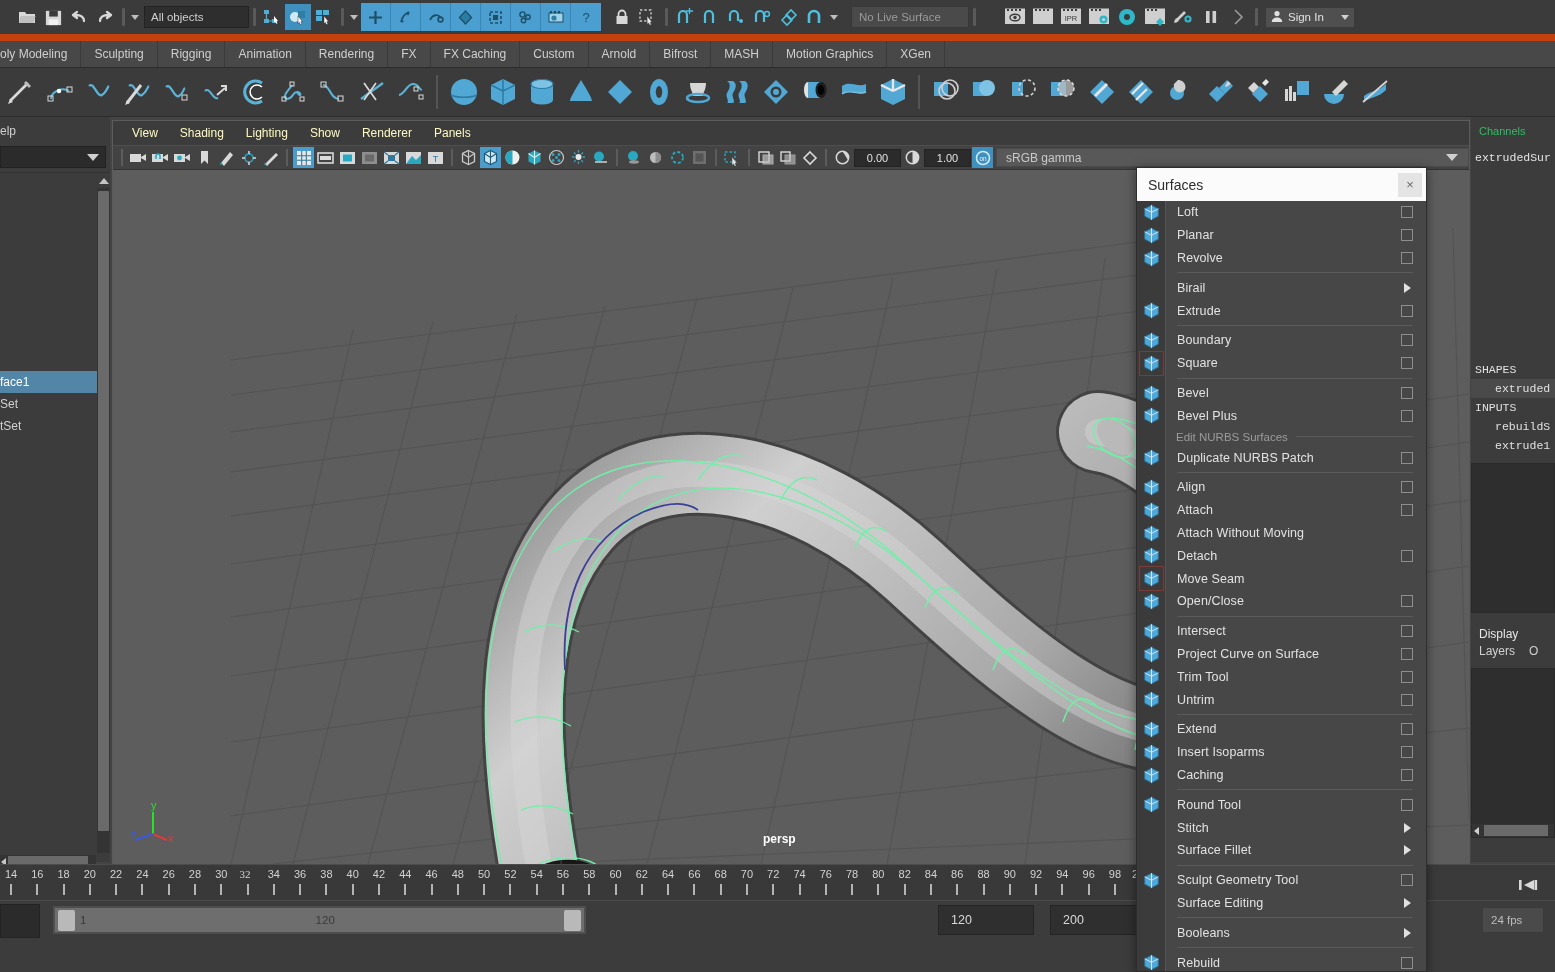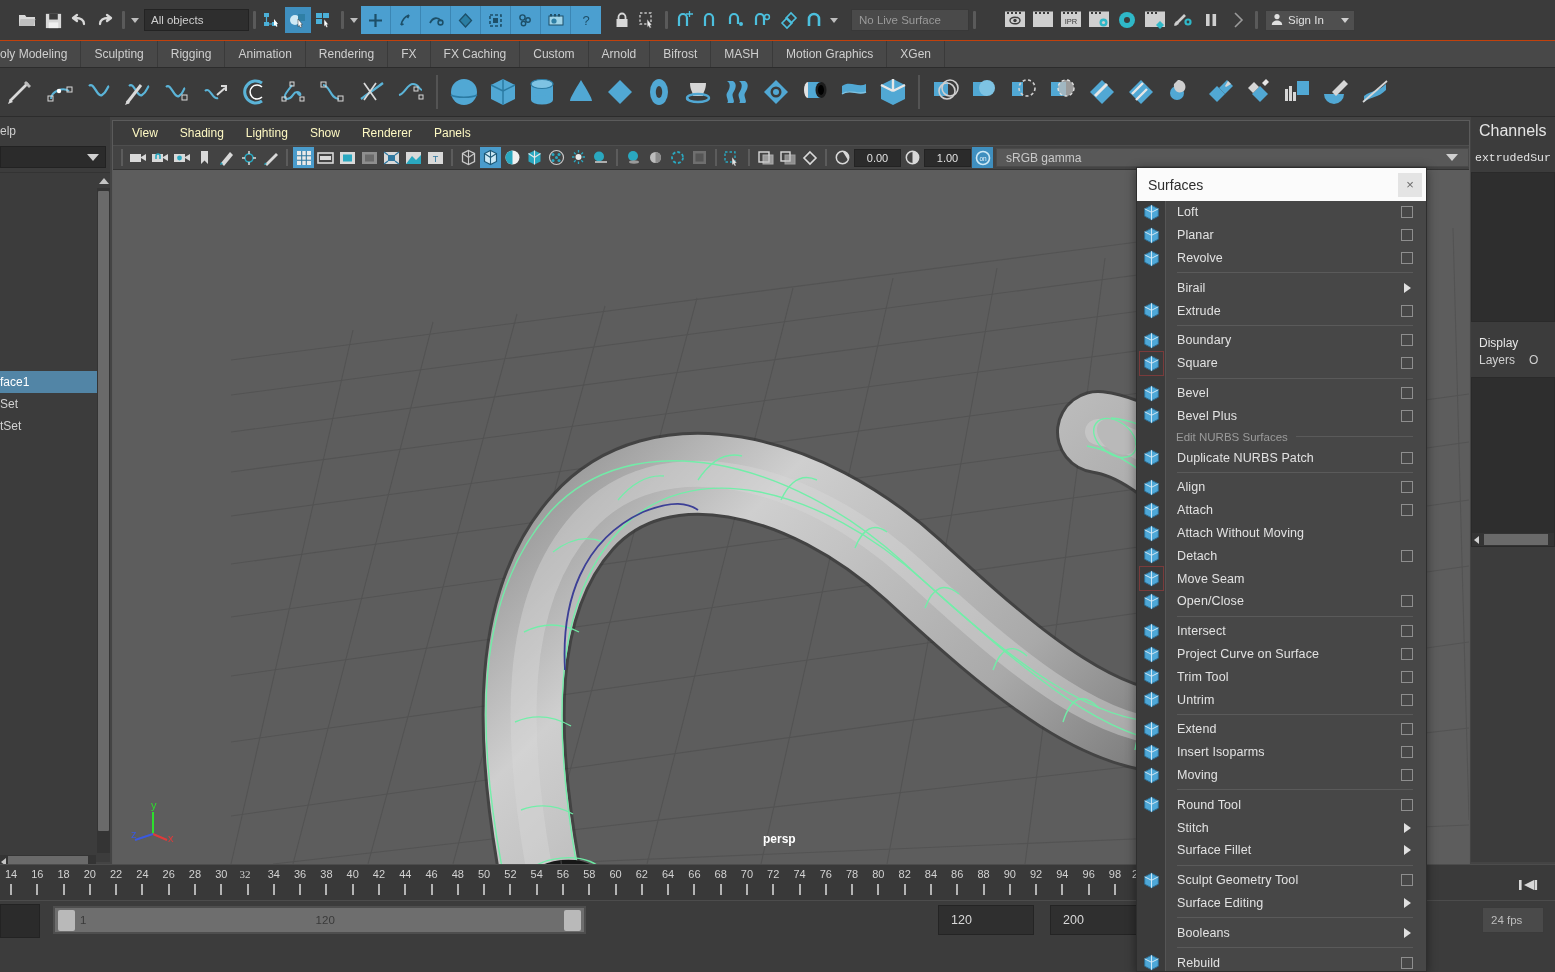--- a/index.html
+++ b/index.html
@@ -9,21 +9,21 @@
     font-family:"Liberation Sans", sans-serif;
     color:#c8c8c8;
     -webkit-font-smoothing:antialiased;
   }
   #app{position:relative; width:1555px; height:972px; background:#444; overflow:hidden;}
 
   
   .statusline{
     position:absolute; left:0; top:0; width:1555px; height:41px;
     background:#3b3b3b; display:flex; align-items:center; gap:0;
-    border-bottom:1px solid #c2410c;
+    border-bottom:7px solid #c2410c;
   }
   .sl-ico{
     width:26px;height:26px;display:flex;align-items:center;justify-content:center;
     flex:0 0 auto; color:#d6d6d6;
   }
   .sl-ico svg{display:block;}
   .sep-handle{
     width:10px;height:26px;flex:0 0 auto;display:flex;align-items:center;justify-content:center;
   }
   .sep-handle i{display:block;width:3px;height:18px;background:#5a5a5a;border-radius:1px;}
@@ -135,21 +135,21 @@
     position:relative;width:100%;height:694px;background:#5d5d5d;overflow:hidden;
   }
   .axis{position:absolute;left:18px;bottom:20px;width:48px;height:48px;}
   .persp-lbl{position:absolute;left:650px;bottom:18px;font-size:12px;font-weight:bold;color:#fff;}
 
   
   .rightpanel{
     position:absolute;left:1471px;top:117px;width:84px;height:745px;background:#3c3c3c;
   }
   .rp-tabs{height:28px;display:flex;align-items:center;padding-left:8px;}
-  .rp-tabs .t{font-size:16px;color:#e5e5e5;}
+  .rp-tabs .t{font-size:11px;color:#22c55e;}
   .rp-name{font-family:"Liberation Mono",monospace;font-size:11.5px;color:#e4e4e4;padding:6px 0 0 4px;}
   .rp-sect{margin-top:196px;}
   .rp-hdr{font-family:"Liberation Mono",monospace;font-size:11.5px;color:#e0e0e0;padding-left:4px;line-height:19px;}
   .rp-sub{font-family:"Liberation Mono",monospace;font-size:11.5px;color:#e0e0e0;padding-left:24px;line-height:19px;}
   .rp-sub.hl{background:#4a4a4a;}
   .rp-blank{margin-top:8px;height:150px;background:#2e2e2e;border:1px solid #2a2a2a;}
   .rp-layers{margin-top:10px;background:#3c3c3c;}
   .rp-layers .row1{display:flex;gap:14px;font-size:12px;color:#e6e6e6;padding:4px 0 0 8px;}
   .rp-layers .row2{display:flex;gap:14px;font-size:12px;color:#d0d0d0;padding:3px 0 0 8px;}
   .rp-layerbox{margin-top:10px;height:170px;background:#2e2e2e;border:1px solid #2a2a2a;position:relative;}
@@ -1139,20 +1139,27 @@
       </div>
       <div class="persp-lbl">persp</div>
     </div>
   </div>
 
   <div class="rightpanel">
     <div class="rp-tabs">
       <div class="t">Channels</div>
     </div>
     <div class="rp-name">extrudedSur</div>
+    <div class="rp-sect">
+      <div class="rp-hdr">SHAPES</div>
+      <div class="rp-sub hl">extruded</div>
+      <div class="rp-hdr">INPUTS</div>
+      <div class="rp-sub">rebuildS</div>
+      <div class="rp-sub">extrude1</div>
+    </div>
     <div class="rp-blank"></div>
     <div class="rp-layers">
       <div class="row1">
           <span>Display</span>
         </div>
       <div class="row2">
         <span>Layers</span>
         <span>O</span>
       </div>
     </div>
@@ -1378,21 +1385,21 @@
           <div class="sm-sep"></div>
           <div class="sm-row">
             <span class="lbl">Extend</span>
             <span class="box"></span>
           </div>
           <div class="sm-row">
             <span class="lbl">Insert Isoparms</span>
             <span class="box"></span>
           </div>
           <div class="sm-row">
-            <span class="lbl">Moving</span>
+            <span class="lbl">Caching</span>
             <span class="box"></span>
           </div>
           <div class="sm-sep"></div>
           <div class="sm-row">
             <span class="lbl">Round Tool</span>
             <span class="box"></span>
           </div>
           <div class="sm-row">
             <span class="lbl">Stitch</span>
             <span class="arr"></span>

